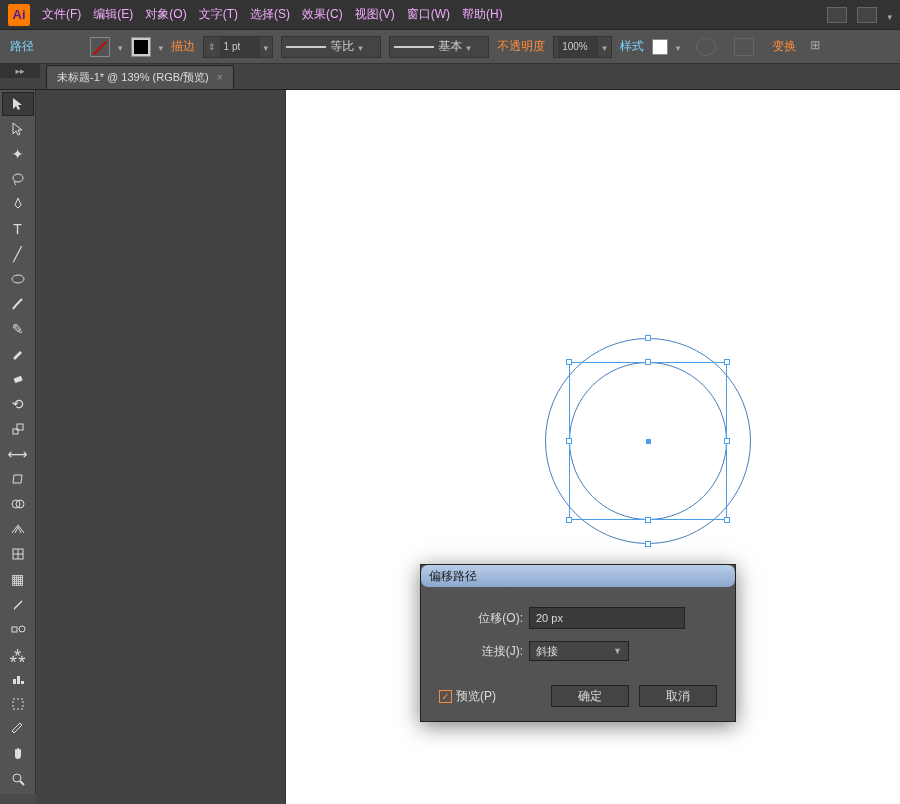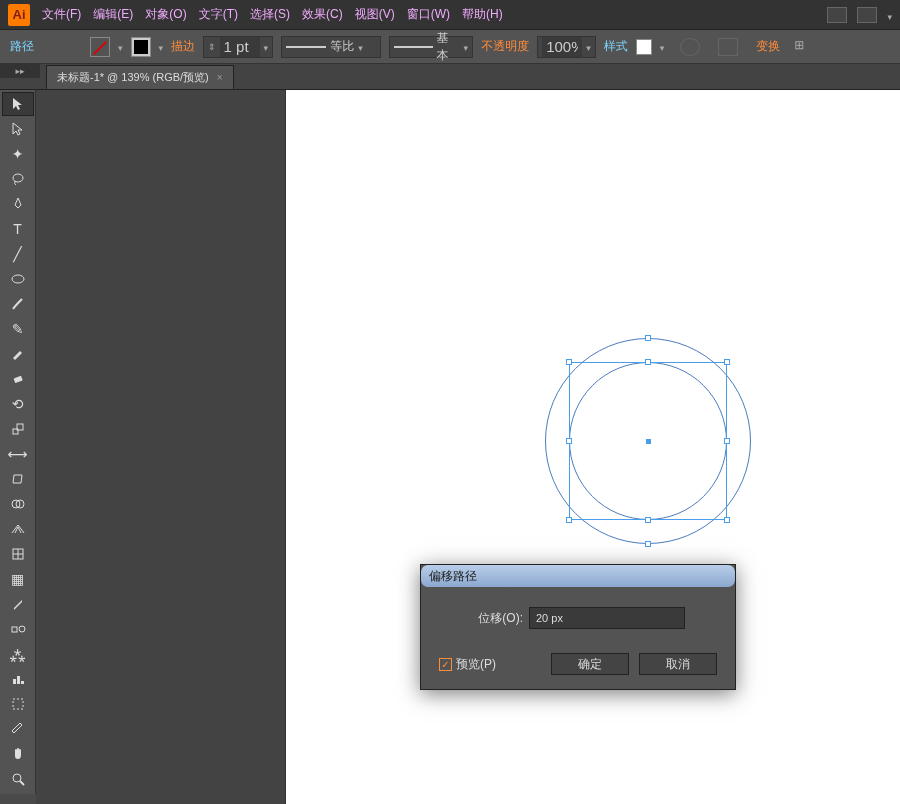--- a/index.html
+++ b/index.html
@@ -1,32 +1,32 @@
 <!DOCTYPE html>
 <html><head>
 <meta charset="utf-8">
 <style>
 * { margin: 0; padding: 0; box-sizing: border-box; font-family: "Microsoft YaHei", Arial, sans-serif; }
 body { background: #4a4a4a; width: 900px; height: 804px; overflow: hidden; position: relative; }
 
 
 .menubar { height: 30px; background: #333333; display: flex; align-items: center; padding: 0 8px; gap: 12px; border-bottom: 1px solid #222; }
-.app-logo { width: 22px; height: 22px; background: #ff7b00; display: flex; align-items: center; justify-content: center; color: #7f1d1d; font-weight: bold; font-size: 13px; border-radius: 2px; }
+.app-logo { width: 22px; height: 22px; background: #ff7b00; display: flex; align-items: center; justify-content: center; color: #4c1d95; font-weight: bold; font-size: 13px; border-radius: 2px; }
 .menu-item { color: #f0abfc; font-size: 12px; cursor: pointer; }
 .menubar-right { margin-left: auto; display: flex; gap: 10px; align-items: center; }
 .menubar-btn { width: 20px; height: 16px; border: 1px solid #666; background: #444; }
 
 
 .controlbar { height: 34px; background: #535353; display: flex; align-items: center; padding: 0 10px; gap: 8px; border-bottom: 1px solid #333; font-size: 12px; color: #ccc; }
 .cb-label { color: #7dd3fc; }
 .cb-swatch { width: 20px; height: 20px; border: 1px solid #888; position: relative; }
 .cb-swatch.nofill::after { content: ""; position: absolute; left: 0; right: 0; top: 50%; border-top: 2px solid #d00; transform: rotate(-45deg); }
 .cb-swatch.black { background: #000; box-shadow: inset 0 0 0 2px #ccc; }
 .cb-orange { color: #ff8c3b; }
-.cb-input { background: #3a3a3a; border: 1px solid #222; color: #ccc; height: 20px; padding: 0 4px; font-size: 15px; }
+.cb-input { background: #3a3a3a; border: 1px solid #222; color: #ccc; height: 20px; padding: 0 4px; font-size: 10px; }
 .cb-line { width: 40px; height: 2px; background: #ccc; display: inline-block; }
 .cb-select { display: flex; align-items: center; gap: 4px; background: #444; border: 1px solid #333; height: 22px; padding: 0 4px; }
 .cb-whitebox { width: 16px; height: 16px; background: #fff; border: 1px solid #888; }
 
 
 .tabbar { height: 26px; background: #434343; display: flex; align-items: flex-end; padding-left: 46px; border-bottom: 1px solid #222; }
 .tab { background: #535353; color: #ddd; font-size: 11px; height: 24px; display: flex; align-items: center; padding: 0 10px; border: 1px solid #222; border-bottom: none; position: relative; }
 .tab-close { margin-left: 8px; color: #999; font-size: 10px; cursor: pointer; }
 .tab-expand { width: 40px; height: 14px; display: flex; align-items: center; justify-content: center; color: #aaa; position: absolute; left: 0; top: 64px; background: #333; font-size: 9px; }
 
@@ -94,21 +94,21 @@
   <div class="cb-select">
     <span style="font-size:9px;color:#aaa">⇕</span>
     <input class="cb-input" style="width: 40px; border: none;" value="1 pt">
     <span class="tri-down"></span>
   </div>
   <div class="cb-select" style="width:100px">
     <span class="cb-line"></span>
     <span>等比</span>
     <span class="tri-down"></span>
   </div>
-  <div class="cb-select" style="width:84px">
+  <div class="cb-select" style="width:100px">
     <span class="cb-line"></span>
     <span>基本</span>
     <span class="tri-down"></span>
   </div>
   <span class="cb-orange">不透明度</span>
   <div class="cb-select">
     <input class="cb-input" style="width: 40px; border: none;" value="100%">
     <span class="tri-down"></span>
   </div>
   <span class="cb-label">样式</span>
@@ -277,20 +277,27 @@
 
 <div class="dialog">
   <div class="dialog-title">
     <span>偏移路径</span>
   </div>
   <div class="dialog-body">
     <div class="dlg-row">
       <span class="dlg-label">位移(O):</span>
       <input class="dlg-input" value="20 px" style="">
     </div>
+    <div class="dlg-row">
+      <span class="dlg-label">连接(J):</span>
+      <div class="dlg-select">
+        <span>斜接</span>
+        <span style="font-size:9px;color:#aaa">▼</span>
+      </div>
+    </div>
     <div class="dlg-footer">
       <label style="display:flex;align-items:center;cursor:pointer">
         <span class="dlg-check">✓</span>
         <span>预览(P)</span>
       </label>
       <div class="dlg-btn" style="margin-left:auto">确定</div>
       <div class="dlg-btn">取消</div>
     </div>
   </div>
 </div>

